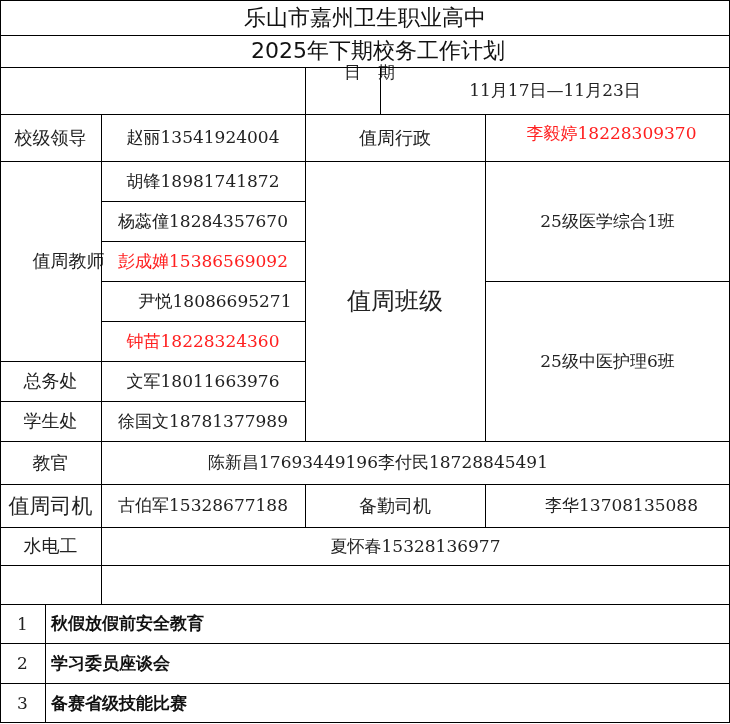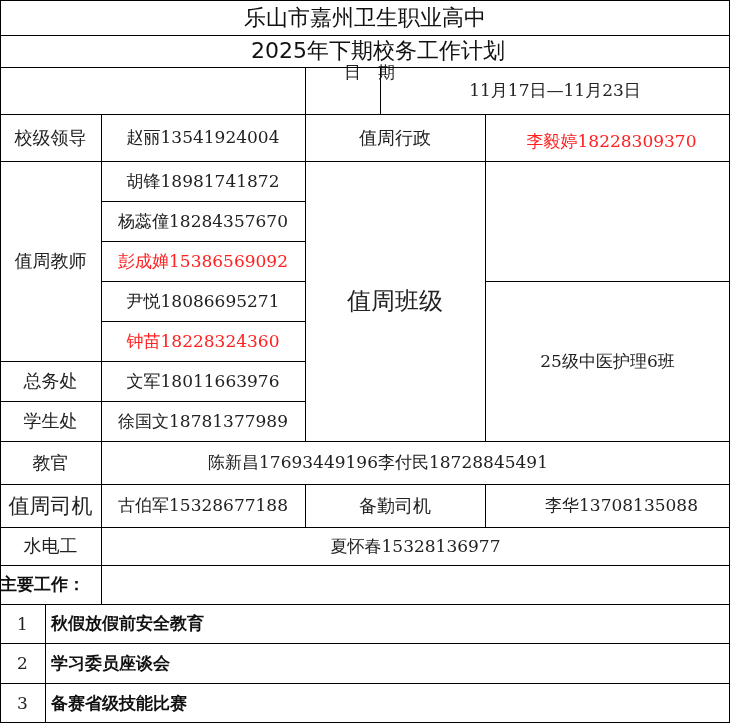--- a/index.html
+++ b/index.html
@@ -19,49 +19,49 @@
 
   <div class="c title" style="left:0;top:0;width:730px;height:35px;">乐山市嘉州卫生职业高中</div>
   <div class="c title" style="left:0;top:35px;width:724px;height:32px;padding-left:32px;">2025年下期校务工作计划</div>
 
   <div class="c" style="left:305px;top:49px;width:75px;height:47px;margin-left:27px;">日　期</div>
   <div class="c" style="left:380px;top:67px;width:350px;height:47px;">11月17日—11月23日</div>
 
   <div class="c" style="left:0;top:114px;width:101px;height:47px;font-size:18px;">校级领导</div>
   <div class="c" style="left:101px;top:114px;width:204px;height:47px;">赵丽13541924004</div>
   <div class="c" style="left:305px;top:114px;width:180px;height:47px;font-size:18px;">值周行政</div>
-  <div class="c red" style="left:485px;top:118px;width:245px;height:47px;padding-left:8px;">李毅婷18228309370</div>
+  <div class="c red" style="left:485px;top:110px;width:245px;height:47px;padding-left:8px;">李毅婷18228309370</div>
 
-  <div class="c" style="left:0;top:161px;width:101px;height:200px;font-size:18px;">值周教师</div>
+  <div class="c" style="left:18px;top:161px;width:101px;height:200px;font-size:18px;">值周教师</div>
   <div class="c" style="left:101px;top:161px;width:204px;height:40px;">胡锋18981741872</div>
   <div class="c" style="left:101px;top:201px;width:204px;height:40px;">杨蕊僮18284357670</div>
   <div class="c red" style="left:101px;top:241px;width:204px;height:40px;">彭成婵15386569092</div>
-  <div class="c" style="left:101px;top:281px;width:204px;height:40px;text-align:center;">尹悦18086695271</div>
+  <div class="c" style="left:113px;top:281px;width:204px;height:40px;text-align:center;">尹悦18086695271</div>
   <div class="c red" style="left:101px;top:321px;width:204px;height:40px;">钟苗18228324360</div>
 
   <div class="c" style="left:0;top:361px;width:101px;height:40px;font-size:18px;">总务处</div>
   <div class="c" style="left:101px;top:361px;width:204px;height:40px;">文军18011663976</div>
   <div class="c" style="left:0;top:401px;width:101px;height:40px;font-size:18px;">学生处</div>
   <div class="c" style="left:101px;top:401px;width:204px;height:40px;">徐国文18781377989</div>
 
   <div class="c" style="left:305px;top:161px;width:180px;height:280px;font-size:24px;">值周班级</div>
+  <div class="c" style="left:485px;top:161px;width:245px;height:120px;">25级医学综合1班</div>
   <div class="c" style="left:485px;top:281px;width:245px;height:160px;">25级中医护理6班</div>
 
   <div class="c" style="left:0;top:441px;width:101px;height:43px;font-size:18px;">教官</div>
   <div class="c" style="left:101px;top:441px;width:554px;height:43px;">陈新昌17693449196李付民18728845491</div>
 
   <div class="c" style="left:0;top:484px;width:101px;height:43px;font-size:21px;">值周司机</div>
   <div class="c" style="left:101px;top:484px;width:204px;height:43px;">古伯军15328677188</div>
   <div class="c" style="left:305px;top:484px;width:180px;height:43px;font-size:18px;">备勤司机</div>
   <div class="c" style="left:485px;top:484px;width:245px;height:43px;padding-left:28px;">李华13708135088</div>
 
   <div class="c" style="left:0;top:527px;width:101px;height:38px;font-size:18px;">水电工</div>
   <div class="c" style="left:101px;top:527px;width:629px;height:38px;">夏怀春15328136977</div>
 
-  <div class="c bold" style="left:0;top:565px;width:101px;height:39px;justify-content:flex-start;">主要工作：</div>
 
   <div class="c" style="left:0;top:604px;width:45px;height:39px;">1</div>
   <div class="c bold left" style="left:45px;top:604px;width:685px;height:39px;">秋假放假前安全教育</div>
   <div class="c" style="left:0;top:643px;width:45px;height:40px;">2</div>
   <div class="c bold left" style="left:45px;top:643px;width:685px;height:40px;">学习委员座谈会</div>
   <div class="c" style="left:0;top:683px;width:45px;height:40px;">3</div>
   <div class="c bold left" style="left:45px;top:683px;width:685px;height:40px;">备赛省级技能比赛</div>
 
   <div class="line" style="left:0;top:0;width:730px;height:1px;"></div>
   <div class="line" style="left:0;top:35px;width:730px;height:1px;"></div>

